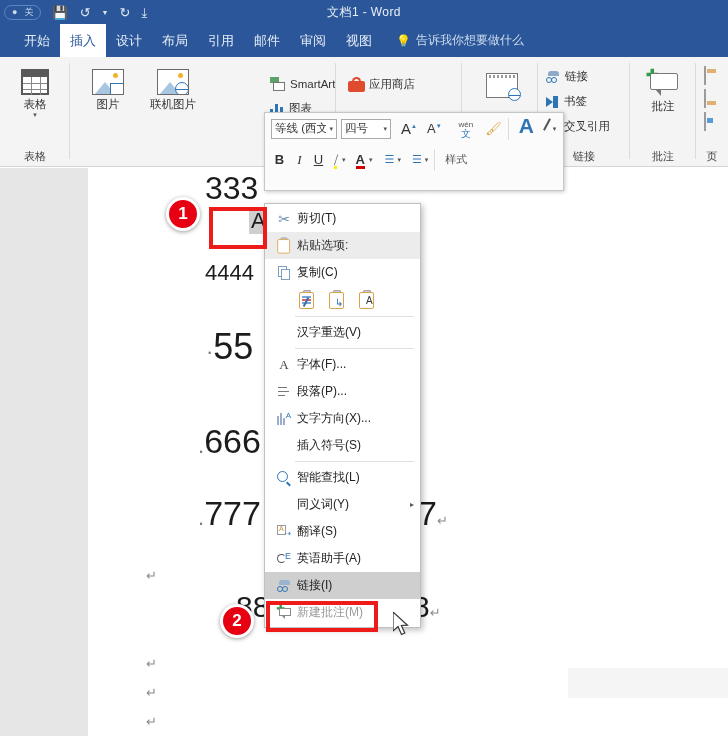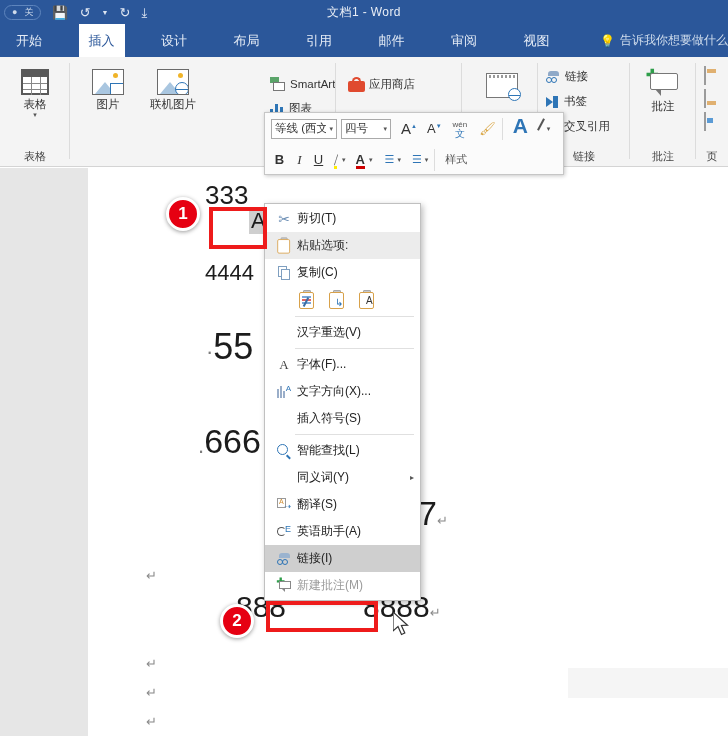--- a/index.html
+++ b/index.html
@@ -26,21 +26,21 @@
     position:absolute; left:0; top:0; width:728px; height:24px;
     display:flex; align-items:center; justify-content:center;
     font-size:12px; color:#e9eef6; letter-spacing:.4px;
   }
 
   
   .tabstrip{
     position:absolute; left:0; top:24px; width:728px; height:33px;
     background:#2b579a;
   }
-  .tabs{ display:flex; align-items:stretch; height:33px; padding-left:6px;justify-content:space-between; }
+  .tabs{ display:flex; align-items:stretch; height:33px; padding-left:14px; }
   .tab{
     display:flex; align-items:center; justify-content:center;
     padding:0 10px; font-size:13px; color:#e5ecf6; cursor:default;
     white-space:nowrap;
   }
   .tab.active{ background:#ffffff; color:#2b579a; }
   .tellme{ display:flex; align-items:center; gap:5px; padding-left:14px; font-size:12px; color:#cfdcec; }
   .bulb{ font-size:12px; color:#ffd966; }
 
   
@@ -126,21 +126,21 @@
   .page{ position:absolute; left:88px; top:0; width:640px; height:568px; background:#fff; }
   .doctext{ position:absolute; left:0; top:0; width:100%; height:100%; }
   .line{ position:absolute; font-family:"Liberation Sans", sans-serif; color:#1c1c1c; white-space:nowrap; }
   .pilcrow{ color:#8a8a8a; font-size:13px; }
   .dot{ color:#7d7d7d; }
 
   .sel{ background:#cfcfcf; padding:1px 2px;margin-left:38px; }
 
   
   .minibar{
-    position:absolute; left:264px; top:112px; width:300px; height:63px;
+    position:absolute; left:264px; top:112px; width:300px; height:79px;
     background:#fbfbfb; border:1px solid #c6c6c6;
     box-shadow:1px 1px 4px rgba(0,0,0,.22);
     z-index:40;
   }
   .mb-row{ display:flex; align-items:center; height:31px; padding-left:6px; gap:4px; }
   .mb-combo{
     display:flex; align-items:center; justify-content:space-between;
     border:1px solid #aaa; background:#fff; height:20px; font-size:11.5px; color:#333;
     padding:0 3px;
   }
@@ -399,40 +399,43 @@
         <span class="ic-page"><i style="top:5px; background:#5b9bd5; height:5px; width:6px;"></i></span>
       </div>
       <div class="glabel">页</div>
     </div>
   </div>
 
   <div class="docarea">
     <div class="page">
       <div class="doctext">
 
-        <div class="line" style="left:117px; top:12px; font-size:26px;">
+        <div class="line" style="left:117px; top:2px; font-size:32px;">
           <span>333</span>
         </div>
 
         <div class="line" style="left:123px; top:40px; font-size:22px;">
           <span class="sel">AAA</span>
         </div>
 
         <div class="line" style="left:117px; top:92px; font-size:22px;">
           <span>4444</span>
         </div>
 
         <div class="line" style="left:118px; top:158px; font-size:36px;">
           <span class="dot" style="font-size:22px;">·</span><span>55</span>
         </div>
 
         <div class="line" style="left:110px; top:254px; font-size:34px;">
           <span class="dot" style="font-size:22px;">.</span><span>666</span>
         </div>
 
+        <div class="line" style="left:110px; top:326px; font-size:34px;">
+          <span class="dot" style="font-size:22px;">.</span><span>777</span>
+        </div>
         <div class="line" style="left:330px; top:326px; font-size:34px;">
           <span>7</span><span class="pilcrow">↵</span>
         </div>
 
         <div class="line" style="left:148px; top:422px; font-size:30px;">
           <span>888</span>
         </div>
         <div class="line" style="left:275px; top:422px; font-size:30px;">
           <span>8888</span><span class="pilcrow">↵</span>
         </div>
@@ -457,21 +460,21 @@
       <span class="mb-combo" style="width:50px;">
         <span class="cv">四号</span>
         <span class="ca">▾</span>
       </span>
       <span class="growA" style="margin-left:6px; font-size:15px;">
         <span>A</span><sup>▲</sup>
       </span>
       <span class="growA" style="margin-left:6px; font-size:13px;">
         <span>A</span><sup>▼</sup>
       </span>
-      <span style="margin-left:7px; font-size:10px; color:#2e75b6; text-align:center; line-height:9px;">
+      <span style="margin-left:13px; font-size:10px; color:#2e75b6; text-align:center; line-height:9px;">
         <span style="display:block; font-size:8px; color:#555;">wén</span>
         <span style="display:block;">文</span>
       </span>
       <span style="margin-left:8px; font-size:13px; color:#d9a441;">🖌</span>
       <span class="mb-sep"></span>
       <span class="ic-styles" style="margin-left:4px;">
         <span class="A">A</span>
           <span class="pen"></span>
       </span>
       <span class="mb-caret">▾</span>
@@ -552,20 +555,30 @@
 
     <div class="ci-div"></div>
 
     <div class="ci">
       <span class="ico">
           <span class="ic-fontA">A</span>
         </span>
       <span class="lbl">字体(F)...</span>
     </div>
 
+    <div class="ci">
+      <span class="ico">
+        <span class="ic-para">
+          <i style="top:1px; width:9px;"></i>
+            <i style="top:5px; width:11px;"></i>
+            <i style="top:9px; width:7px;"></i>
+        </span>
+      </span>
+      <span class="lbl">段落(P)...</span>
+    </div>
 
     <div class="ci">
       <span class="ico">
         <span class="ic-dir">
           <i style="left:0; height:9px;"></i>
             <i style="left:3px; height:12px;"></i>
             <i style="left:6px; height:7px;"></i>
           <span class="A">A</span>
         </span>
       </span>

